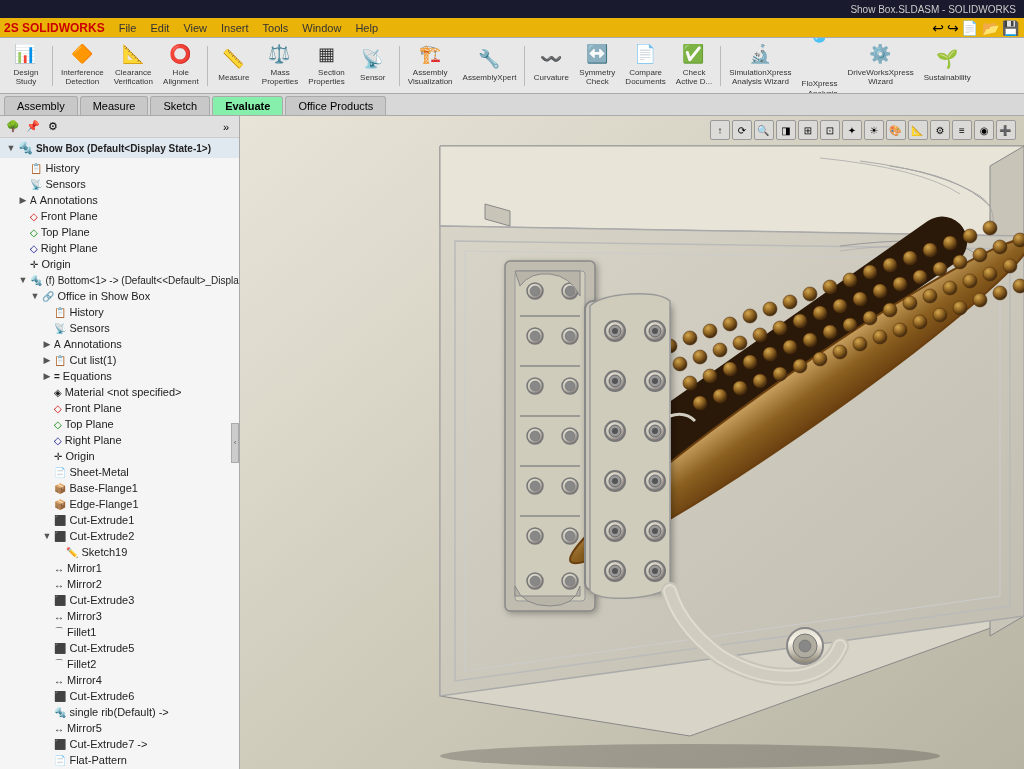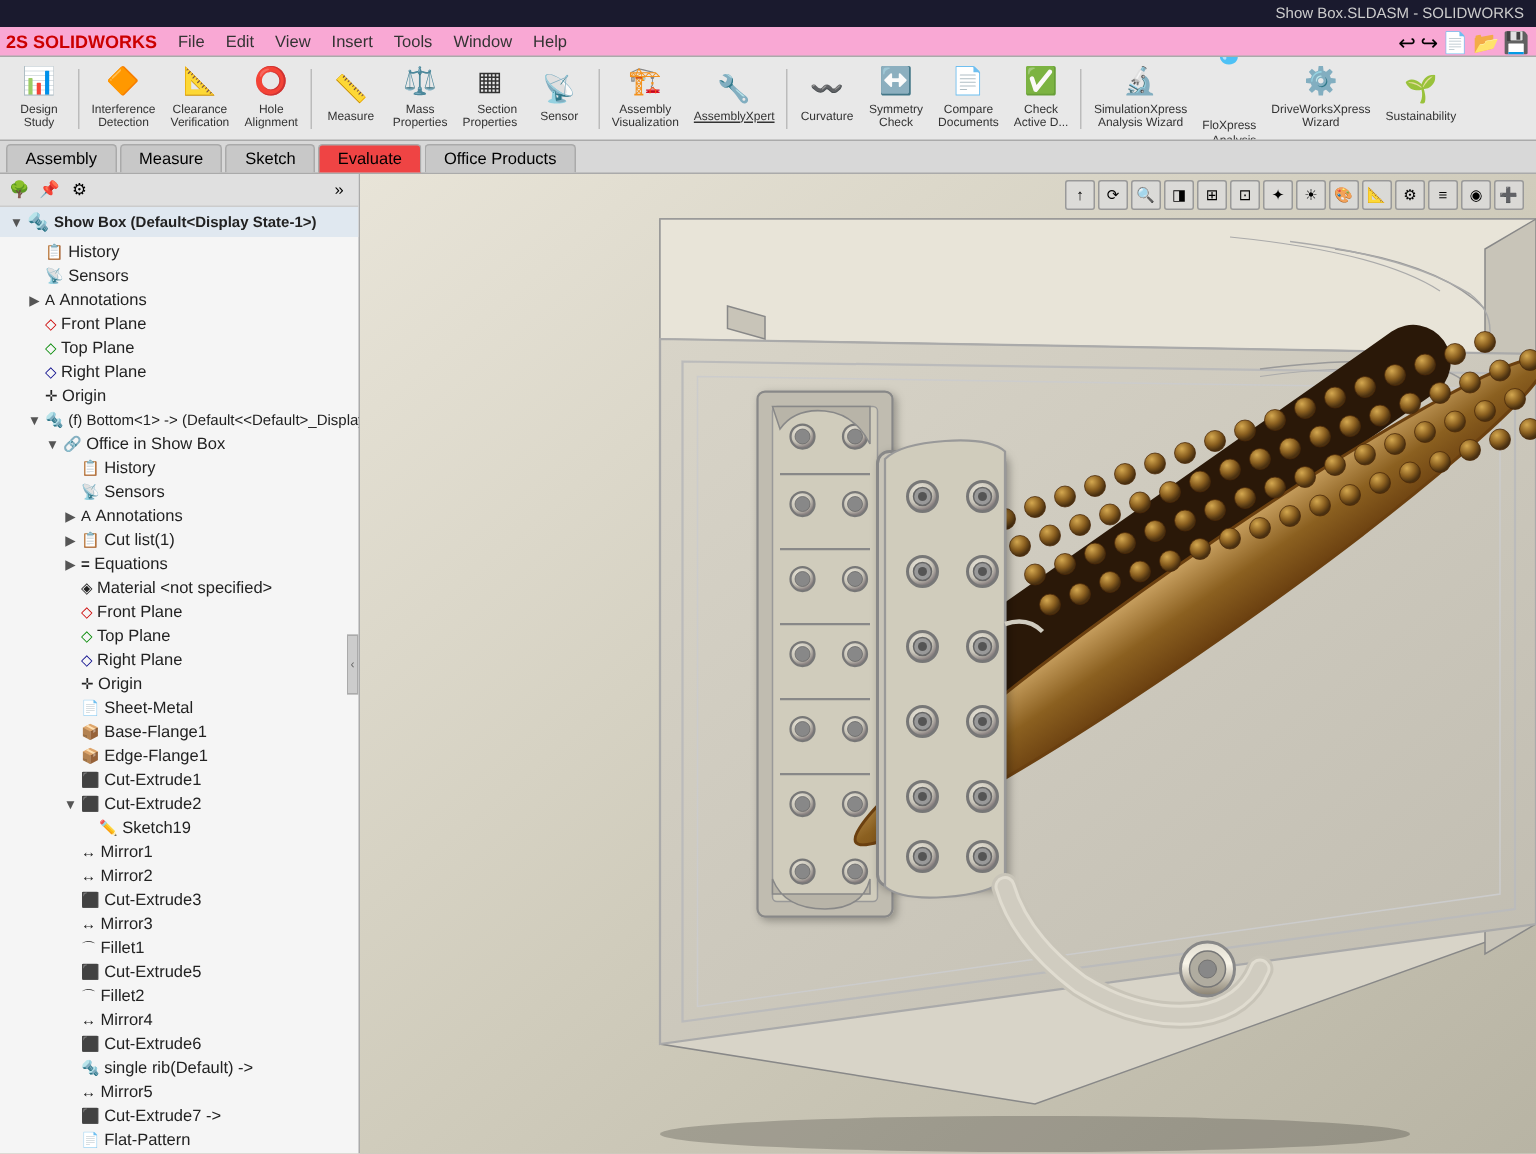--- a/index.html
+++ b/index.html
@@ -13,21 +13,21 @@
       display: flex;
       align-items: center;
       justify-content: flex-end;
       padding: 0 8px;
       font-size: 10px;
     }
 
     
     #menubar {
       height: 20px;
-      background: #f9a8d4;
+      background: #eab308;
       display: flex;
       align-items: center;
       padding: 0 4px;
       border-bottom: 1px solid #aaa;
       gap: 2px;
     }
     .menu-item {
       padding: 2px 6px;
       font-size: 11px;
       cursor: pointer;
@@ -85,22 +85,22 @@
       padding: 3px 12px;
       font-size: 11px;
       cursor: pointer;
       background: #c8c8c8;
       border: 1px solid #aaa;
       border-bottom: none;
       margin-right: 2px;
       border-radius: 3px 3px 0 0;
     }
     .tab.active {
-      background: #ef4444;
-      font-weight: normal;
+      background: #86efac;
+      font-weight: bold;
       color: #000;
     }
 
     
     #main {
       display: flex;
       height: calc(769px - 18px - 20px - 56px - 22px);
     }
 
     
@@ -300,21 +300,21 @@
     <span class="tool-icon">📡</span>
     <span style="font-size:8px;text-align:center;">Sensor</span>
   </div>
   <div class="toolbar-separator"></div>
   <div class="tool-btn">
     <span class="tool-icon">🏗️</span>
     <span style="font-size:8px;text-align:center;">Assembly<br>Visualization</span>
   </div>
   <div class="tool-btn">
     <span class="tool-icon">🔧</span>
-    <span style="font-size:8px;text-align:center;text-decoration:underline;">AssemblyXpert</span>
+    <span style="font-size:8px;text-align:center;">AssemblyXpert</span>
   </div>
   <div class="toolbar-separator"></div>
   <div class="tool-btn">
     <span class="tool-icon">〰️</span>
     <span style="font-size:8px;text-align:center;">Curvature</span>
   </div>
   <div class="tool-btn">
     <span class="tool-icon">↔️</span>
     <span style="font-size:8px;text-align:center;">Symmetry<br>Check</span>
   </div>

